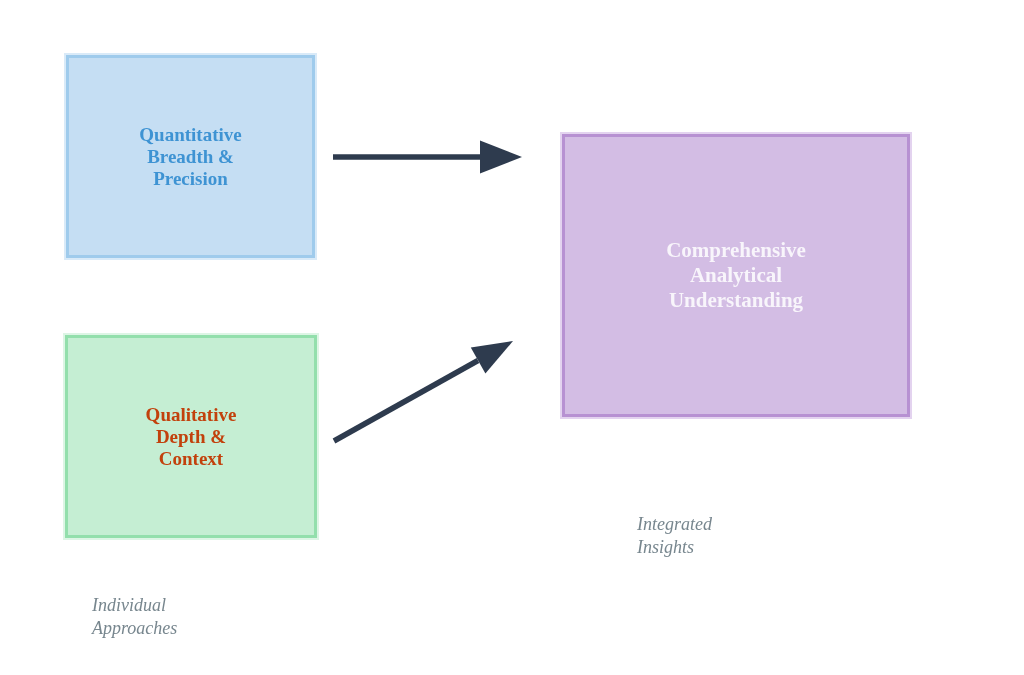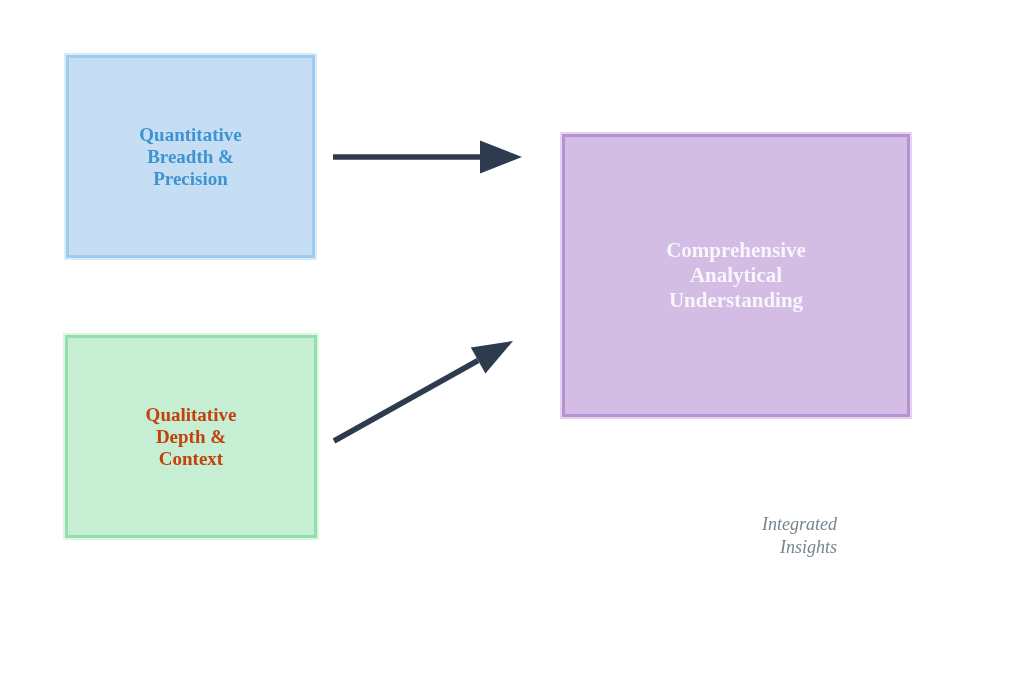--- a/index.html
+++ b/index.html
@@ -62,21 +62,21 @@
     color: #f8f5fb;
     font-size: 21px;
     line-height: 25px;
   }
   .caption {
     position: absolute;
     font-style: italic;
     color: #77868e;
     font-size: 18px;
     line-height: 23px;
-    text-align: right;
+    text-align: left;
     white-space: pre-line;
     width: 200px;
   }
   .caption-individual {
     left: 92px;
     top: 594px;
   }
   .caption-integrated {
     left: 637px;
     top: 513px;
@@ -117,17 +117,19 @@
 Depth &amp;
 Context</span>
   </div>
 
   <div class="node node-integration">
     <span class="node-label">Comprehensive
 Analytical
 Understanding</span>
   </div>
 
+  <div class="caption caption-individual">Individual
+Approaches</div>
 
   <div class="caption caption-integrated">Integrated
 Insights</div>
 
 </div>
 
 </body></html>

